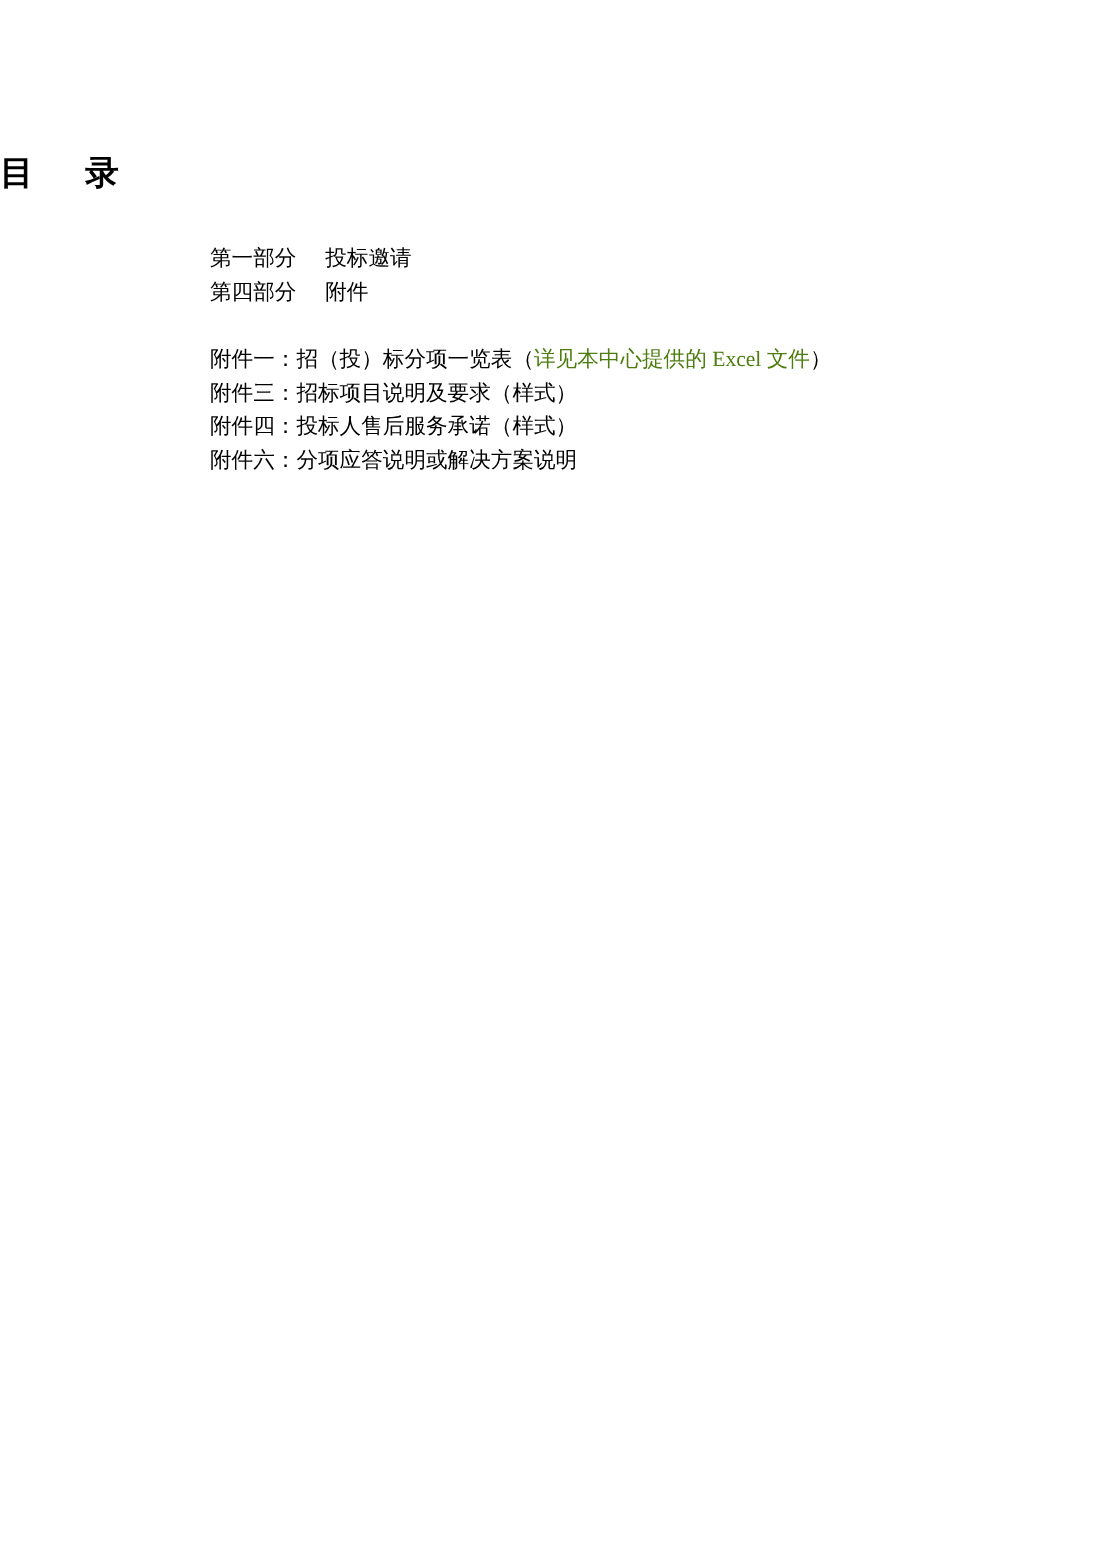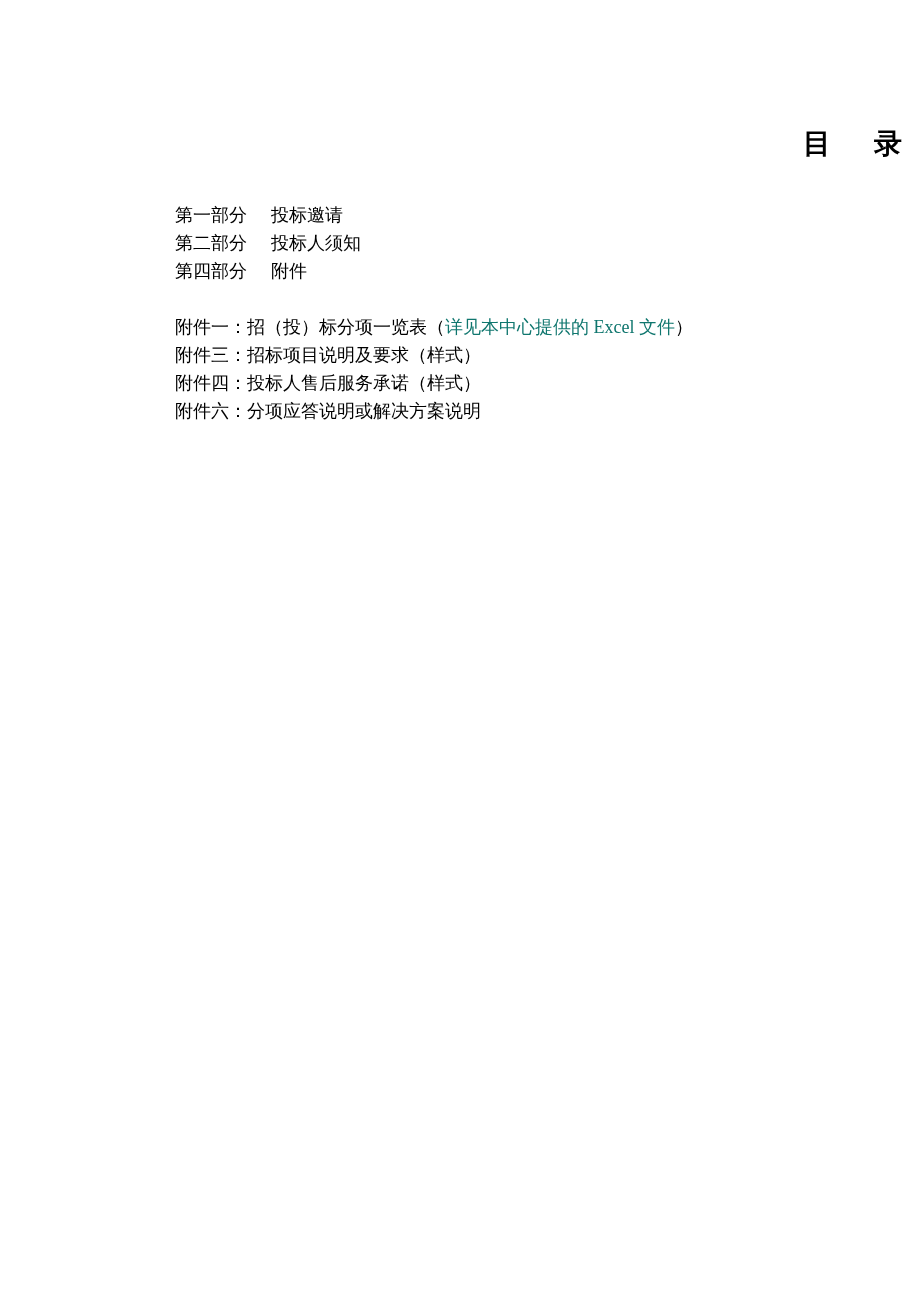--- a/index.html
+++ b/index.html
@@ -9,21 +9,21 @@
     }
     body {
       width: 920px;
       height: 1302px;
       background: #ffffff;
       font-family: "SimSun", "宋体", serif;
       color: #000000;
       padding-top: 125px;
     }
     .title {
-      text-align: right;
+      text-align: left;
       font-size: 28px;
       font-weight: bold;
       letter-spacing: 18px;
       margin-bottom: 38px;
     }
     .content {
       padding-left: 175px;
       padding-right: 56px;
     }
     .section-line {
@@ -43,35 +43,32 @@
     }
     .attachments {
       margin-top: 28px;
     }
     .attach-line {
       font-size: 18px;
       line-height: 28px;
       white-space: nowrap;
     }
     .highlight {
-      color: #0f766e;
+      color: #4d7c0f;
     }
   </style>
 </head>
 <body>
 
 <div class="title">目 录</div>
 
 <div class="content">
 
   <div class="section-line">
     <span class="section-label">第一部分</span><span class="section-gap"></span><span class="section-name">投标邀请</span>
-  </div>
-  <div class="section-line">
-    <span class="section-label">第二部分</span><span class="section-gap"></span><span class="section-name">投标人须知</span>
   </div>
   <div class="section-line">
     <span class="section-label">第四部分</span><span class="section-gap"></span><span class="section-name">附件</span>
   </div>
 
   <div class="attachments">
     <div class="attach-line">
       <span>附件一：招（投）标分项一览表（</span><span class="highlight">详见本中心提供的 Excel 文件</span><span>）</span>
     </div>
     <div class="attach-line">

